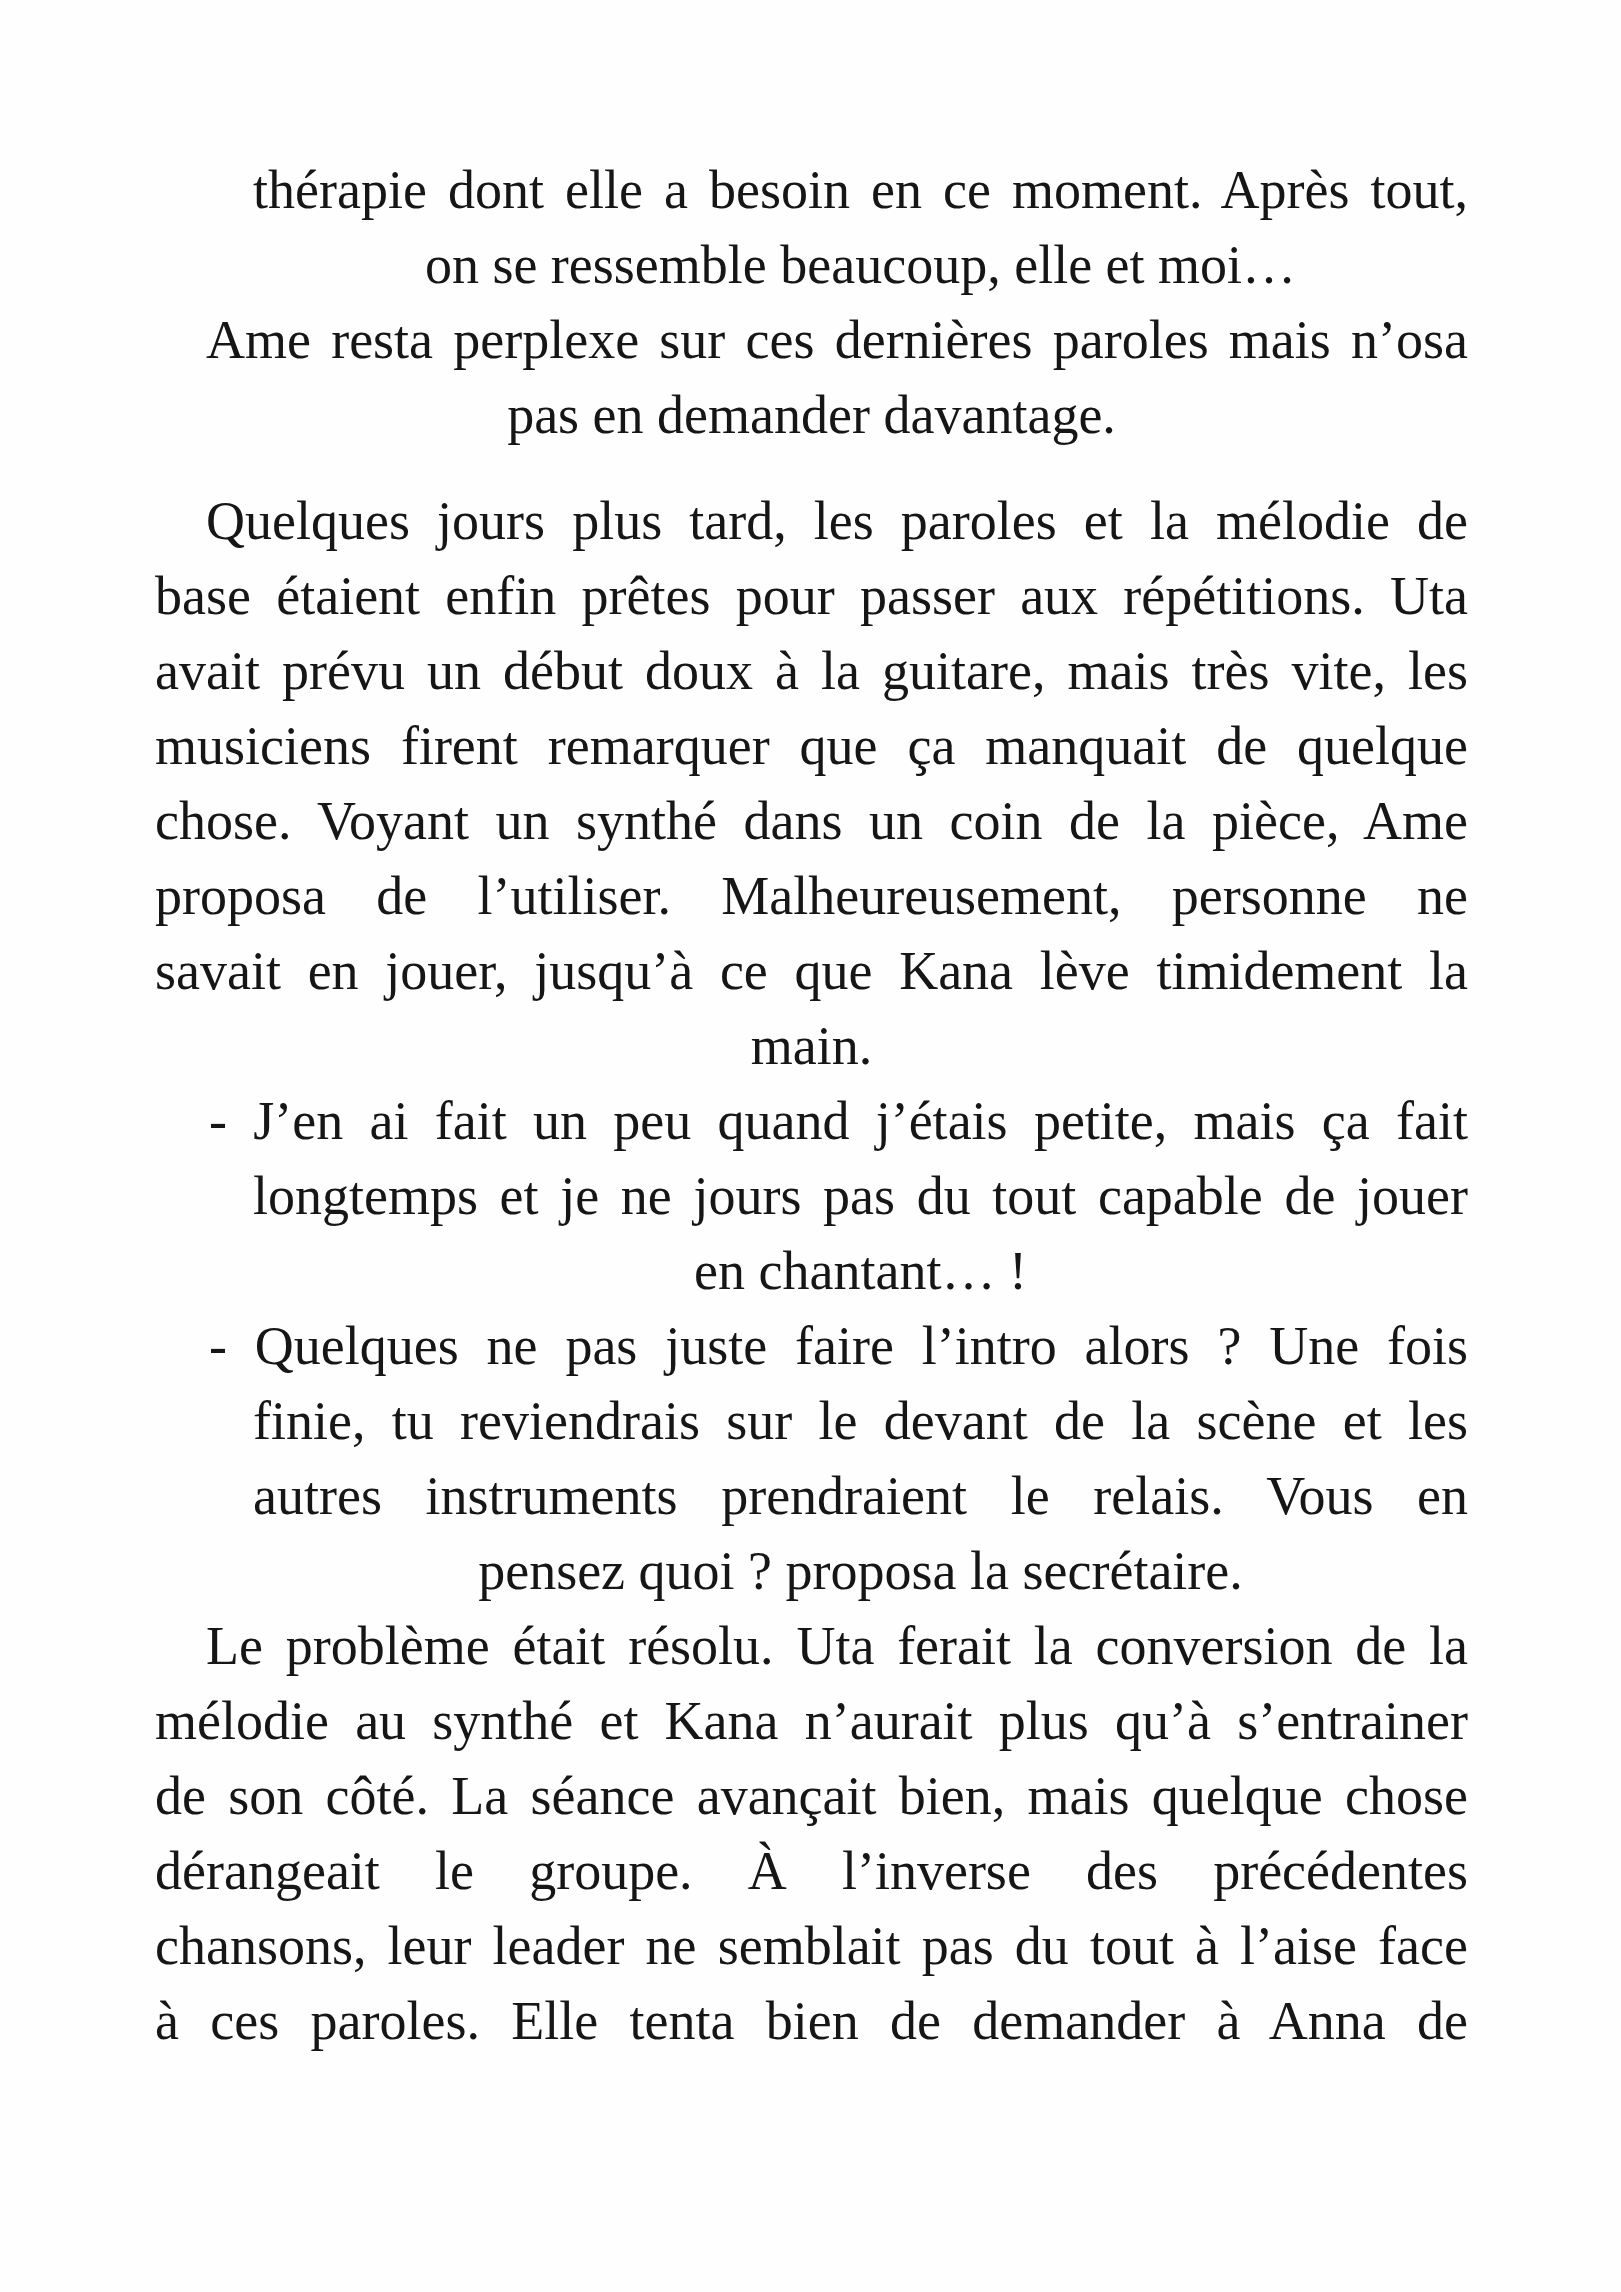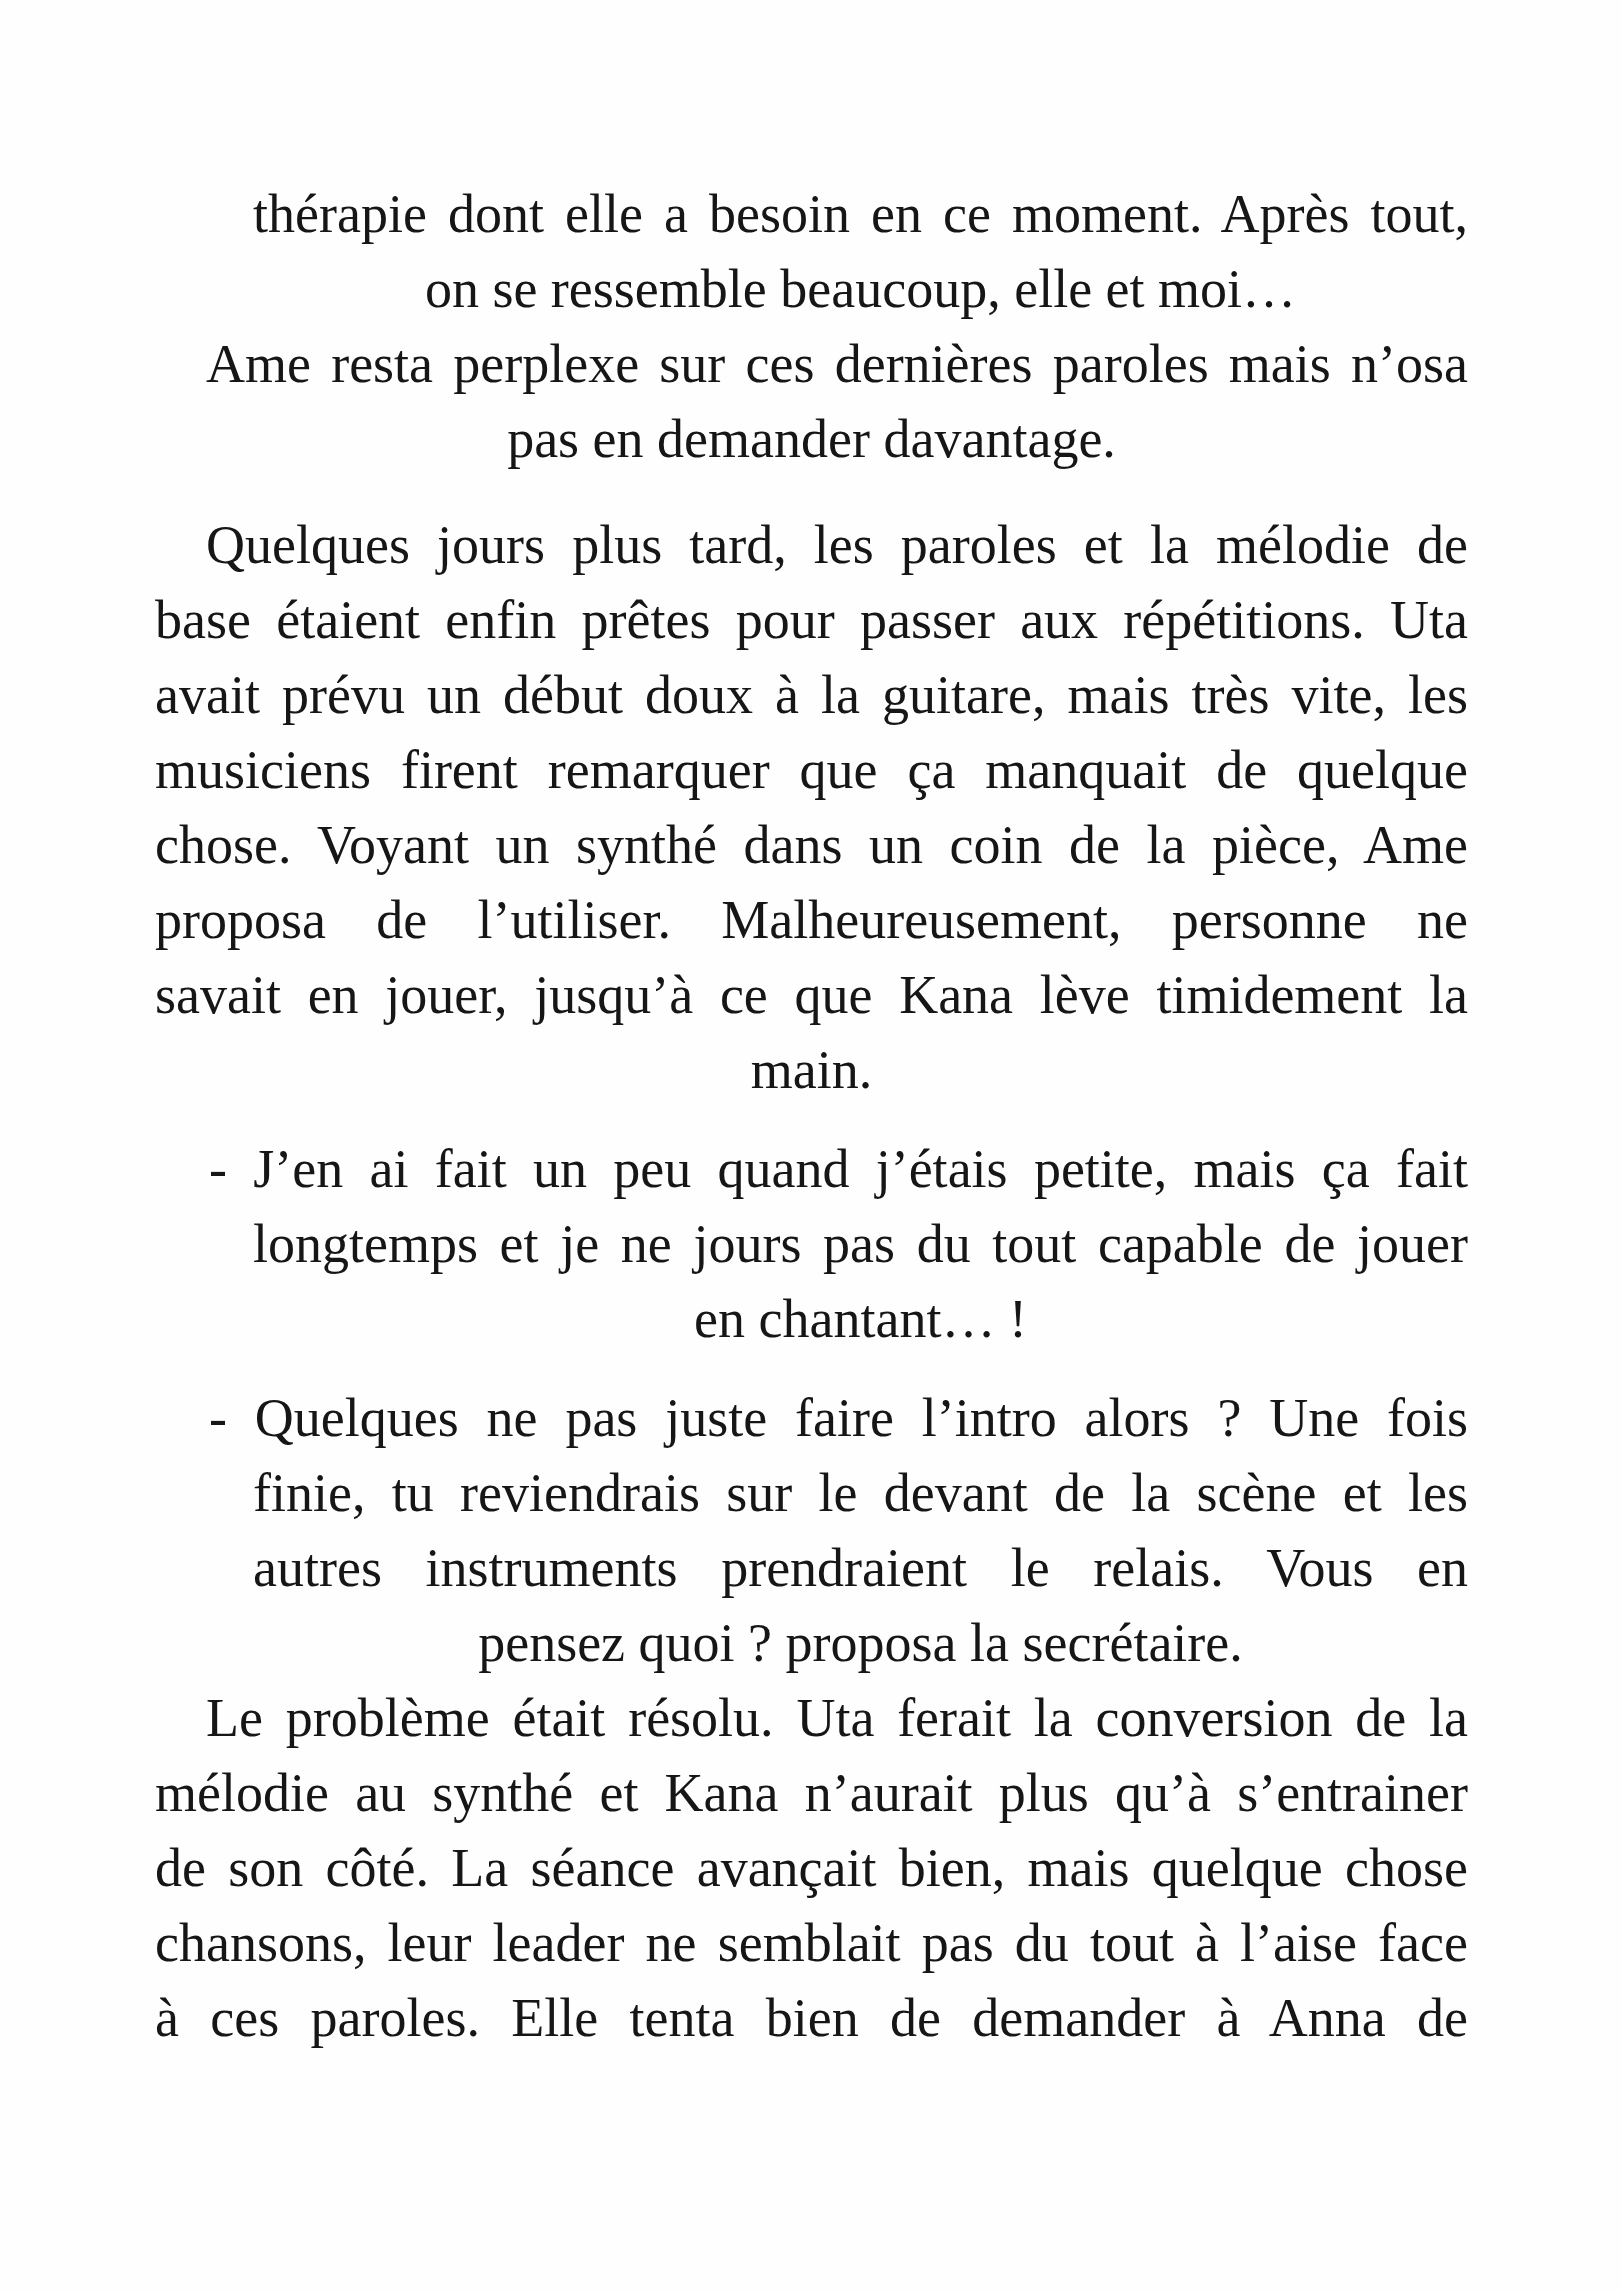--- a/index.html
+++ b/index.html
@@ -29,21 +29,20 @@
     margin: 0;
     padding: 0;
   }
   .para.space-before {
     margin-top: 31px;
   }
   
   .para.dialogue,
   .para.dialogue-continuation {
     padding-left: 98px;
-    margin-top: 24px;
   }
   .line {
     text-align: center;
   }
   .line.j {
     text-align: justify;
     text-align-last: justify;
   }
   .line.indent {
     text-indent: 51px;
@@ -83,18 +82,19 @@
       <div class="para dialogue">
         <div class="line j hang">- Quelques ne pas juste faire l’intro alors ? Une fois</div>
         <div class="line j">finie, tu reviendrais sur le devant de la scène et les</div>
         <div class="line j">autres instruments prendraient le relais. Vous en</div>
         <div class="line">pensez quoi ? proposa la secrétaire.</div>
       </div>
       <div class="para body">
         <div class="line j indent">Le problème était résolu. Uta ferait la conversion de la</div>
         <div class="line j">mélodie au synthé et Kana n’aurait plus qu’à s’entrainer</div>
         <div class="line j">de son côté. La séance avançait bien, mais quelque chose</div>
+        <div class="line j">dérangeait le groupe. À l’inverse des précédentes</div>
         <div class="line j">chansons, leur leader ne semblait pas du tout à l’aise face</div>
         <div class="line j">à ces paroles. Elle tenta bien de demander à Anna de</div>
       </div>
     </div>
 </div>
 
 
 </body></html>

